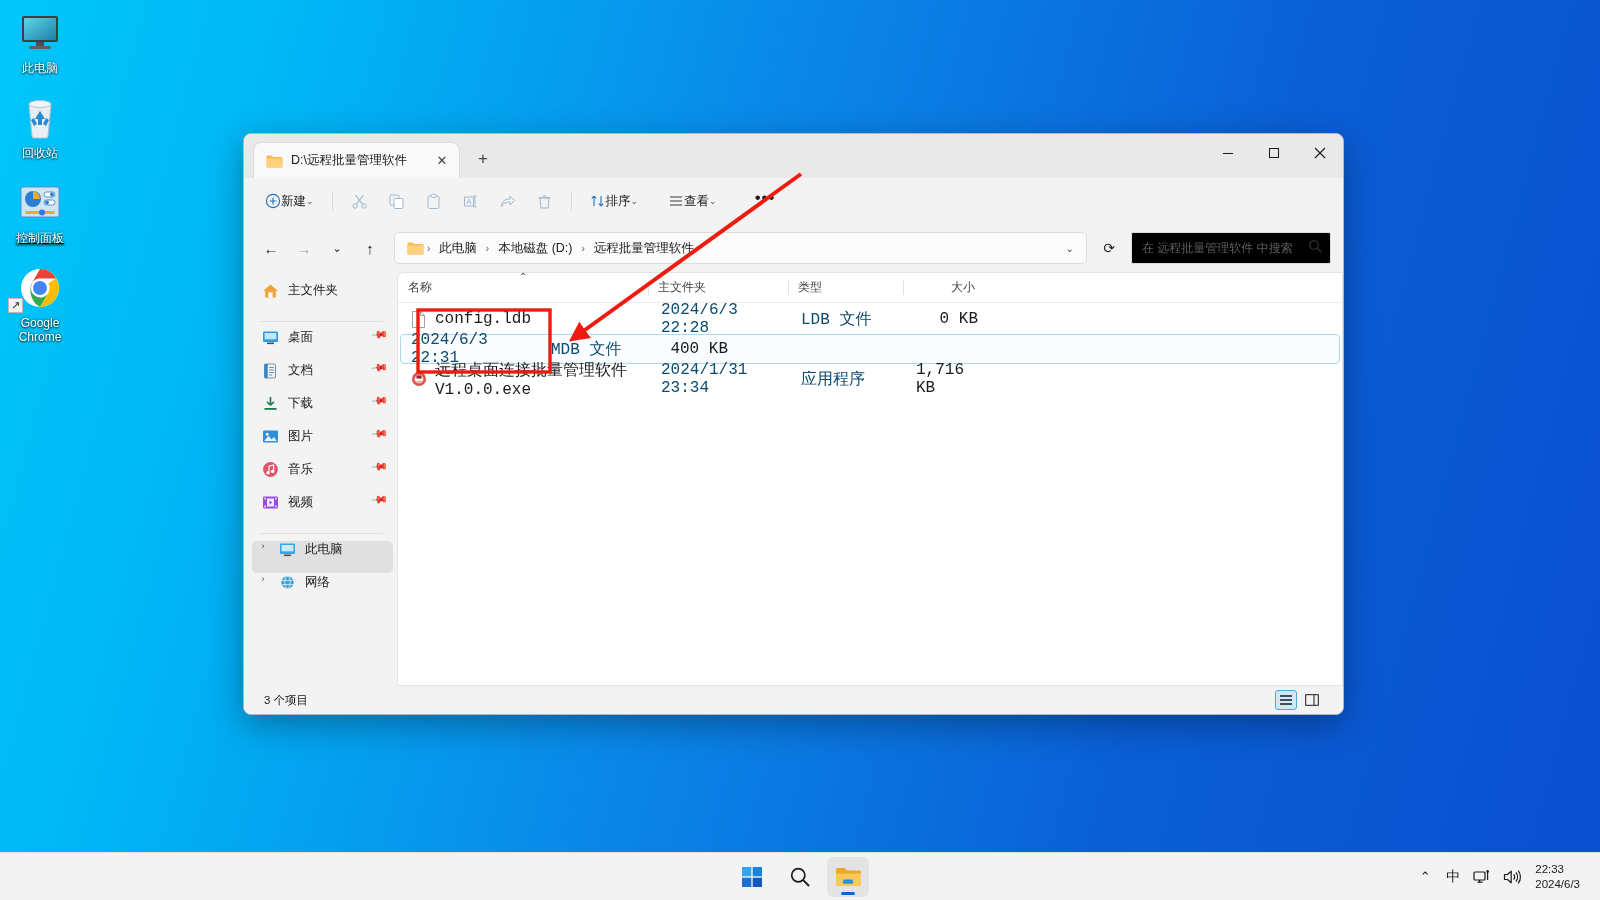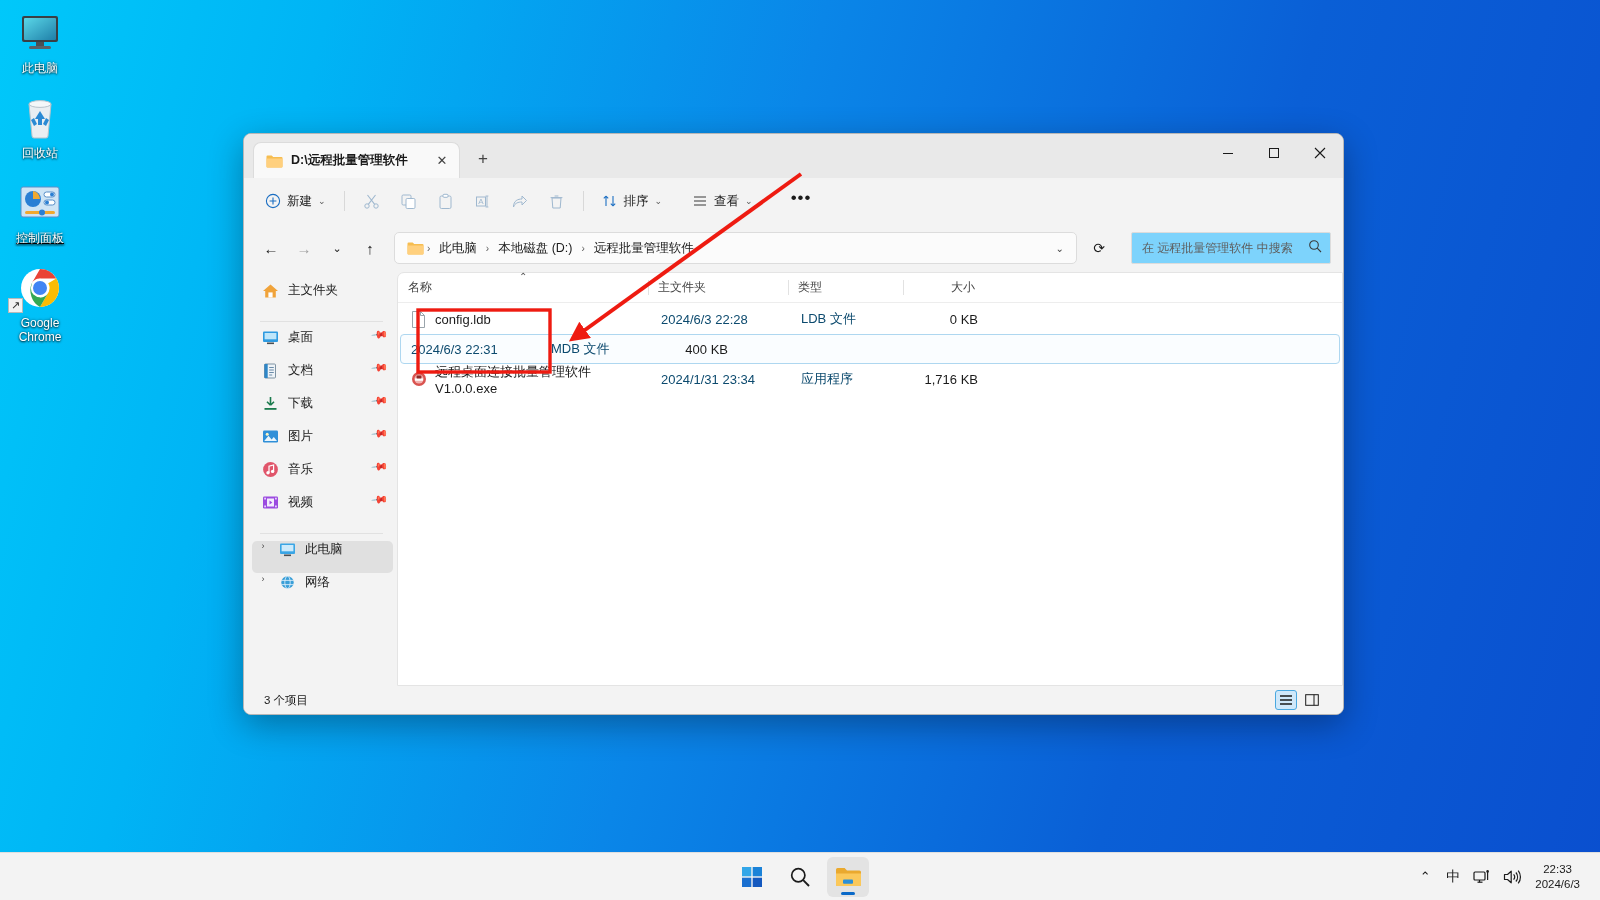--- a/index.html
+++ b/index.html
@@ -30,56 +30,56 @@
     position:absolute; left:243px; top:133px; width:1101px; height:582px;
     background:#f3f3f3; border:1px solid #b7b7b7;
     border-radius:8px; overflow:hidden;
     box-shadow:0 10px 34px rgba(0,0,0,.32);
     display:flex; flex-direction:column;
   }
   .titlebar { height:44px; background:#e9e9e9; display:flex; align-items:flex-end; position:relative; flex:none; }
   .tab {
     margin-left:9px; height:36px; width:207px; background:#f9f9f9;
     border-radius:8px 8px 0 0; display:flex; align-items:center; padding:0 6px 0 12px; gap:8px;
-    border:1px solid #dcdcdc; border-bottom:none;font-weight:bold;
+    border:1px solid #dcdcdc; border-bottom:none;
   }
   .tab .folder-ico { width:17px; height:14px; position:relative; flex:none; }
   .tab .t-title { font-size:12.5px; color:#1a1a1a; flex:1; white-space:nowrap; overflow:hidden; }
   .tab .t-close { width:22px; height:22px; display:flex; align-items:center; justify-content:center;
                   font-size:13px; color:#444; border-radius:4px; }
   .tab-new { width:30px; height:30px; margin-left:8px; margin-bottom:4px; display:flex;
              align-items:center; justify-content:center; font-size:17px; color:#444; border-radius:4px; }
   .wincontrols { position:absolute; right:0; top:0; height:44px; display:flex; }
   .wc { width:46px; height:38px; display:flex; align-items:center; justify-content:center; color:#1a1a1a; }
   .wc svg { display:block; }
 
   .toolbar { height:46px; background:#f3f3f3; display:flex; align-items:center; padding:0 12px; gap:2px; flex:none; }
-  .tb-btn { height:32px; display:flex; align-items:center; gap:6px; padding:0 9px; border-radius:5px;
+  .tb-btn { height:32px; display:flex; align-items:center; padding:0 9px; border-radius:5px;
             font-size:12.5px; color:#1b1b1b; }
   .tb-btn.disabled { color:#9aa4ad; }
   .tb-sep { width:1px; height:20px; background:#d8d8d8; margin:0 7px; }
   .chev { font-size:9px; color:#5a5a5a; }
 
   .addressbar { height:48px; display:flex; align-items:center; padding:0 12px; gap:3px; background:#f3f3f3; flex:none; }
   .nav-btn { width:30px; height:30px; display:flex; align-items:center; justify-content:center;
              color:#1b1b1b; font-size:15px; border-radius:5px; }
   .nav-btn.dim { color:#a0a0a0; }
   .crumbbox {
     flex:1; height:32px; background:#fbfbfb; border:1px solid #dcdcdc; border-radius:5px;
     display:flex; align-items:center; padding:0 4px 0 9px; gap:2px; margin-left:6px;
   }
   .crumb { font-size:12.5px; color:#1b1b1b; padding:3px 6px; border-radius:4px; white-space:nowrap; }
   .crumb-sep { font-size:10px; color:#5c5c5c; padding:0 1px; }
   .crumb-spacer { flex:1; }
   .crumb-caret { font-size:10px; color:#444; padding:0 8px; }
   .refresh { width:30px; height:30px; display:flex; align-items:center; justify-content:center;
              color:#1b1b1b; font-size:14px; margin-left:4px; }
   .searchbox {
-    width:200px; height:32px; background:#7dd3fc; border:1px solid #dcdcdc; border-radius:2px;
-    display:flex; align-items:center; padding:0 8px 0 10px; margin-left:14px; gap:6px;
+    width:200px; height:32px; background:#000000; border:1px solid #dcdcdc; border-radius:2px;
+    display:flex; align-items:center; padding:0 8px 0 10px; margin-left:4px; gap:6px;
   }
   .searchbox .ph { flex:1; font-size:12px; color:#5e5e5e; white-space:nowrap; overflow:hidden; }
 
   .body { flex:1; display:flex; background:#f3f3f3; min-height:0; }
 
   
   .sidebar { width:153px; padding:6px 0 0 4px; overflow:hidden; flex:none; }
   .side-item { height:32px; display:flex; align-items:flex-start; gap:9px; padding:0 6px 0 10px;
                border-radius:5px; margin:1px 4px; font-size:12.5px; color:#1b1b1b; position:relative; }
   .side-item.selected { background:#e0e0e0; }
@@ -96,22 +96,22 @@
              font-size:12px; color:#444; position:relative; flex:none; }
   .colhead .c { padding:0 10px; position:relative; height:100%; display:flex; align-items:center; }
   .colhead .c + .c::before { content:""; position:absolute; left:0; top:7px; bottom:7px; width:1px; background:#e2e2e2; }
   .c-name { width:250px; }
   .c-date { width:140px; }
   .c-type { width:115px; }
   .c-size { width:82px; justify-content:flex-end; }
   .sort-caret { position:absolute; left:121px; top:-2px; font-size:10px; color:#555; }
 
   .rows { flex:1; padding-top:1px; }
-  .row { height:30px; display:flex; align-items:center; font-size:13px; color:#1b1b1b;
-         border:1px solid transparent; border-radius:4px; margin:0 2px; }
+  .row { height:30px; display:flex; align-items:center; font-size:16px; color:#1b1b1b;
+         border:1px solid transparent; border-radius:4px; margin:0 2px;font-family:Liberation Mono, monospace; }
   .row.hover { background:#fafdff; border-color:#aed7f0; }
   .row .f { padding:0 10px; height:100%; display:flex; align-items:center; }
   .row .f.c-name { gap:9px; }
   .row .f.c-size { justify-content:flex-end; color:#1b1b1b; }
   .row .f.c-date, .row .f.c-type { color:#0c4a6e; }
   .fileico { width:15px; height:17px; flex:none; }
 
   .statusbar { height:28px; background:#f3f3f3; display:flex; align-items:center;
                padding:0 20px; font-size:11.5px; color:#1b1b1b; flex:none; }
   .status-right { margin-left:auto; display:flex; gap:4px; align-items:center; }
@@ -128,21 +128,21 @@
     background:#f3f3f3; border-top:1px solid #dfdfdf; display:flex; align-items:center;
   }
   .tb-center { position:absolute; left:50%; transform:translateX(-50%); display:flex; gap:6px; align-items:center; }
   .tb-item { width:42px; height:40px; display:flex; align-items:center; justify-content:center; border-radius:6px; position:relative; }
   .tb-item.active { background:#e3e3e3; }
   .tb-item.active::after { content:""; position:absolute; bottom:2px; left:50%; transform:translateX(-50%);
                            width:14px; height:3px; border-radius:2px; background:#0a69c8; }
   .tray { position:absolute; right:0; height:48px; display:flex; align-items:center; padding-right:10px; gap:2px; }
   .tray-item { height:36px; min-width:26px; display:flex; align-items:center; justify-content:center;
                padding:0 5px; border-radius:5px; color:#1b1b1b; font-size:13px; }
-  .clock { display:flex; flex-direction:column; align-items:center; justify-content:center;
+  .clock { display:flex; flex-direction:column; align-items:flex-start; justify-content:center;
            font-size:11.5px; line-height:15px; color:#1b1b1b; padding:0 10px 0 6px; }
 </style>
 </head>
 <body>
 
 <div id="desktop-icons">
 
   <div class="desk-icon" style="margin-top:8px;">
     <div class="glyph">
       <svg width="44" height="40" viewBox="0 0 44 40">

